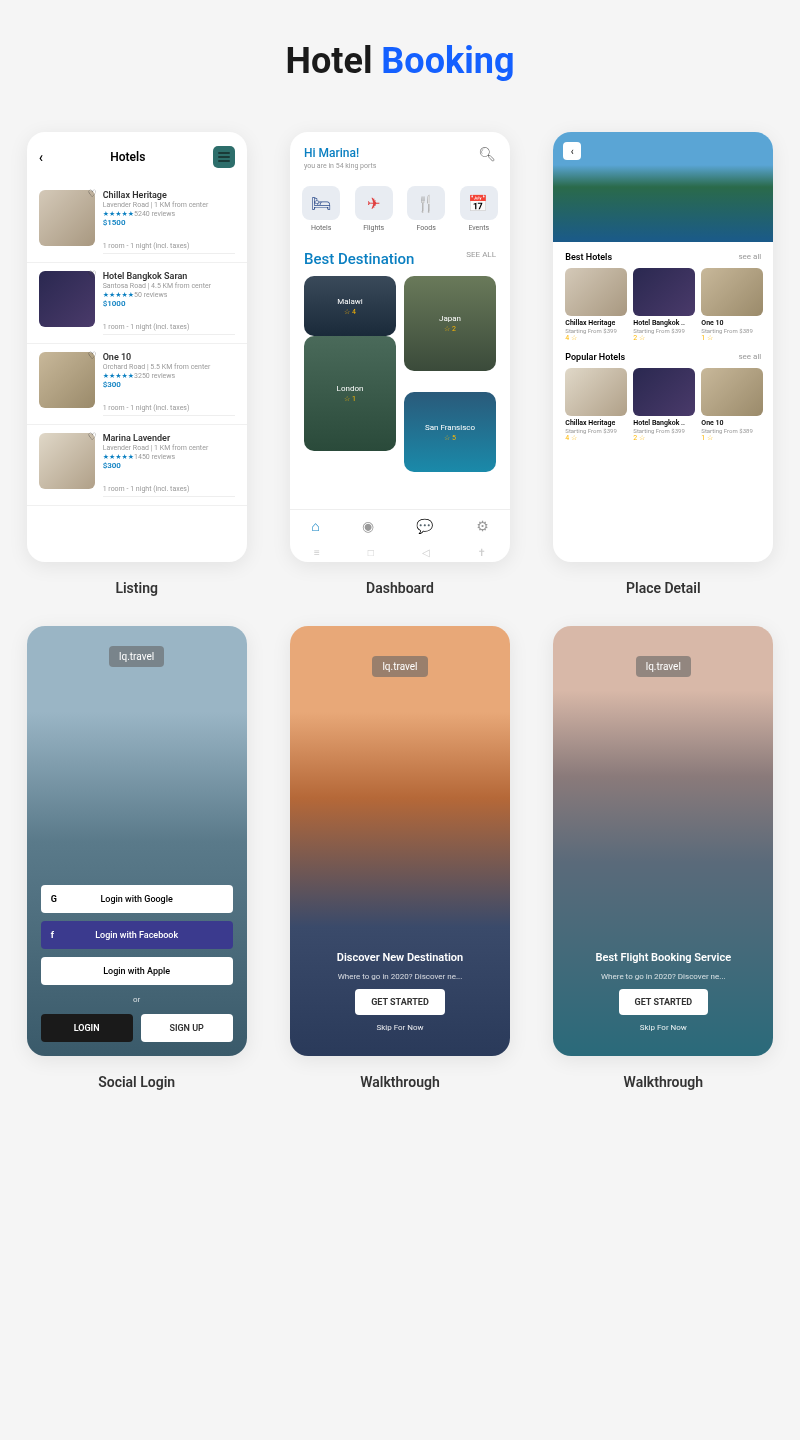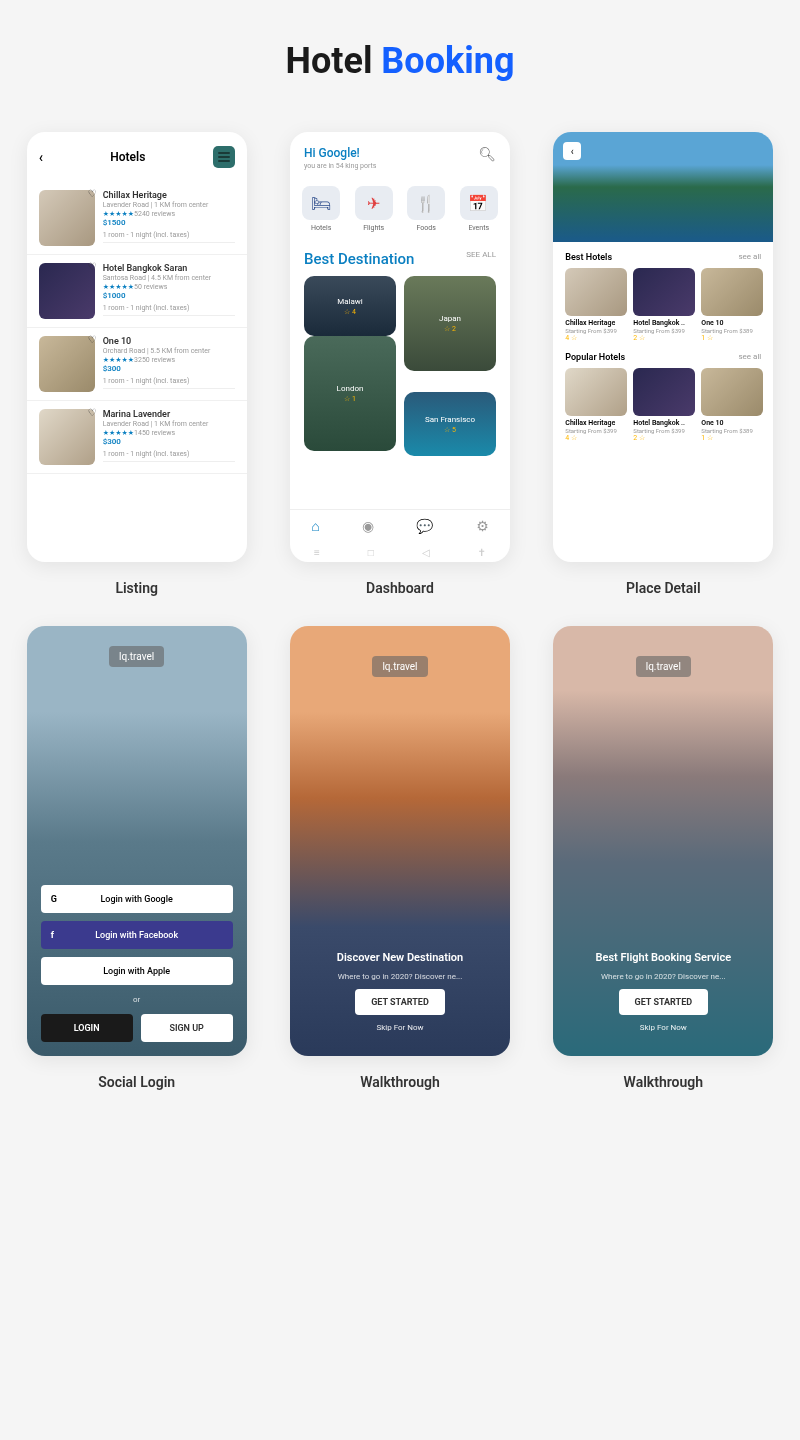--- a/index.html
+++ b/index.html
@@ -18,21 +18,21 @@
 .list-header .menu span{width:12px;height:2px;background:#1a3a38;border-radius:1px}
 .hotel-item{display:flex;padding:8px 12px;gap:8px;border-bottom:1px solid #f0f0f0}
 .hotel-img{width:56px;height:56px;border-radius:6px;flex-shrink:0;position:relative}
 .heart{position:absolute;top:-2px;right:-2px;font-size:10px;color:#333}
 .hotel-info{flex:1;font-size:8px}
 .hotel-name{font-size:9px;font-weight:600;color:#333;margin-bottom:1px}
 .hotel-loc{color:#999;font-size:7px}
 .stars{color:#0a7fc1;font-size:7px;margin:1px 0}
 .reviews{color:#999;font-size:7px}
 .price{color:#0a7fc1;font-size:8px;font-weight:600}
-.room-info{color:#999;font-size:7px;border-bottom:1px solid #eee;padding-bottom:3px;margin-top:4px}
+.room-info{color:#999;font-size:7px;border-bottom:1px solid #eee;padding-bottom:3px;margin-top:15px}
 
 .dash-header{padding:14px 14px 6px;display:flex;justify-content:space-between;align-items:flex-start}
 .greeting{color:#0a7fc1;font-size:12px;font-weight:500}
 .sub-greet{font-size:7px;color:#999;margin-top:2px}
 .search-icon{font-size:14px;color:#666}
 .cat-row{display:flex;justify-content:space-around;padding:10px 8px;gap:6px}
 .cat{display:flex;flex-direction:column;align-items:center;gap:4px}
 .cat-icon{width:38px;height:34px;background:#e8ecf2;border-radius:8px;display:flex;align-items:center;justify-content:center;font-size:16px}
 .cat-label{font-size:7px;color:#666}
 .section-row{display:flex;justify-content:space-between;padding:8px 14px}
@@ -78,21 +78,21 @@
 .get-started{background:#fff;color:#333;padding:8px 16px;border-radius:4px;font-size:9px;font-weight:700}
 .skip{font-size:8px;opacity:0.9}
 
 .bg-room1{background:linear-gradient(135deg,#d4c9b8,#a89880)}
 .bg-room2{background:linear-gradient(135deg,#2a2850,#4a3a6a)}
 .bg-room3{background:linear-gradient(135deg,#c8b89a,#9a8a6a)}
 .bg-room4{background:linear-gradient(135deg,#e0d8c8,#b0a088)}
 .bg-malawi{background:linear-gradient(180deg,#3a4a5a,#1a2a3a);height:60px}
 .bg-japan{background:linear-gradient(180deg,#6a7a5a,#3a4a3a);height:95px}
 .bg-london{background:linear-gradient(180deg,#4a6a5a,#2a4a3a);height:115px}
-.bg-sf{background:linear-gradient(180deg,#2a5a7a,#1a8aaa);height:64px}
+.bg-sf{background:linear-gradient(180deg,#2a5a7a,#1a8aaa);height:80px}
 .bg-island{background:linear-gradient(180deg,#5aa5d5 30%,#2a6a4a 50%,#1a5a8a)}
 .bg-mountain{background:linear-gradient(180deg,#9ab5c5 20%,#5a7a8a 50%,#3a5a6a)}
 .bg-wing{background:linear-gradient(180deg,#e8a878 20%,#b56838 40%,#3a4a6a 70%,#2a3a5a)}
 .bg-peaks{background:linear-gradient(180deg,#d8b8a8 15%,#8a7a7a 35%,#5a6a7a 55%,#2a6a7a)}
 </style>
 </head>
 <body>
 
 <h1 class="page-title">
   <span>Hotel </span><span class="blue">Booking</span>
@@ -160,21 +160,21 @@
     </div>
   </div>
 </div>
 <div class="phone-label">Listing</div>
 </div>
 
 <div class="phone-wrap">
 <div class="phone">
   <div class="dash-header">
     <div>
-      <div class="greeting">Hi Google!</div>
+      <div class="greeting">Hi Marina!</div>
       <div class="sub-greet">you are in 54 king ports</div>
     </div>
     <span class="search-icon">🔍︎</span>
   </div>
   <div class="cat-row">
     <div class="cat">
             <div class="cat-icon" style="color:#2a4a8a">🛏</div>
             <div class="cat-label">Hotels</div>
           </div>
     <div class="cat">

